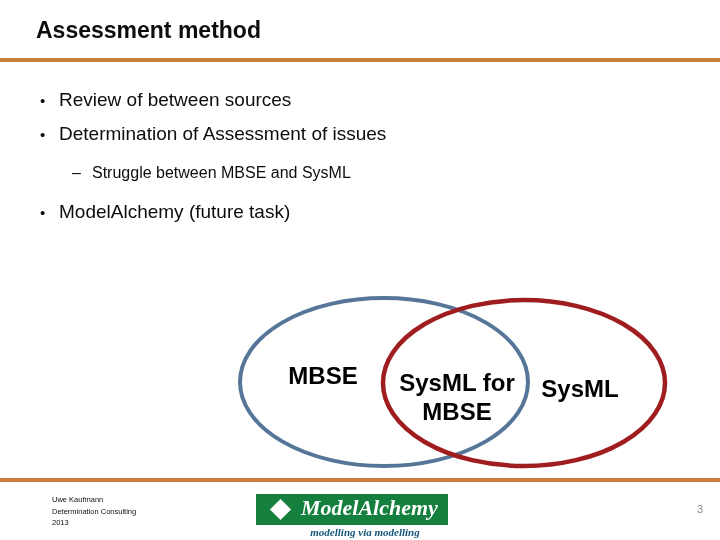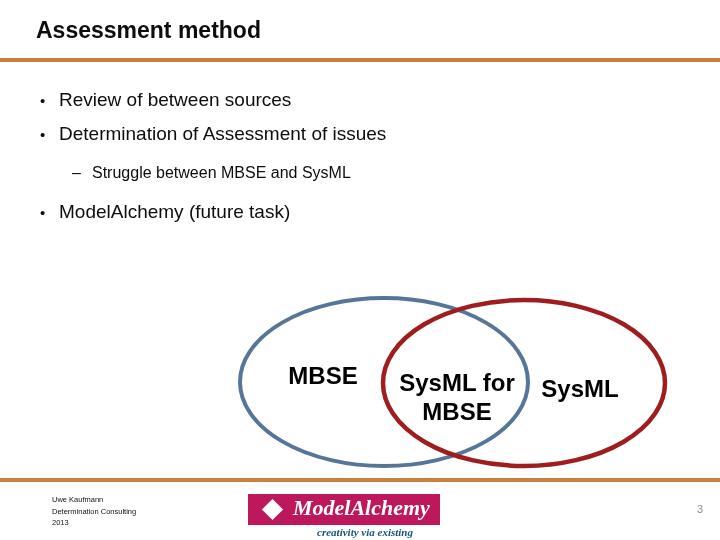--- a/index.html
+++ b/index.html
@@ -24,21 +24,21 @@
   .b3 { left:72px; top:164px; }
   .b4 { left:40px; top:201px; }
 
   .venn-svg { position:absolute; left:0; top:0; width:720px; height:540px; pointer-events:none; }
   .venn-label { position:absolute; font-weight:bold; color:#000; text-align:center; font-size:24px; line-height:29px; }
   .vl-left  { left:253px; top:361px; width:140px; }
   .vl-mid   { left:387px; top:348px; width:140px;margin-top:20px; }
   .vl-right { left:510px; top:374px; width:140px; }
 
   .footer-author { position:absolute; left:52px; top:494px; font-size:7.5px; line-height:11.5px; color:#111; }
-  .logo-box { position:absolute; left:248px; top:494px; width:192px; height:31px; background:#be185d;
+  .logo-box { position:absolute; left:256px; top:494px; width:192px; height:31px; background:#15803d;
               display:flex; align-items:center; }
   .logo-diamond { position:absolute; left:17px; top:8px; width:15px; height:15px; background:#ffffff;
                   transform:rotate(45deg); }
   .logo-name { position:absolute; left:45px; top:1px; color:#ffffff; font-family:"Liberation Serif", serif;
                font-style:italic; font-weight:bold; font-size:22px; }
   .logo-tagline { position:absolute; left:285px; top:526px; width:160px; text-align:center;
                   font-family:"Liberation Serif", serif; font-style:italic; font-weight:bold;
                   font-size:11px; color:#14567A; }
   .page-number { position:absolute; left:690px; top:503px; width:20px; text-align:center;
                  font-size:11px; color:#8a8a8a; }
@@ -85,17 +85,17 @@
   <div class="footer-author">
     <div>Uwe Kaufmann</div>
     <div>Determination Consulting</div>
     <div>2013</div>
   </div>
 
   <div class="logo-box">
     <span class="logo-diamond"></span>
     <span class="logo-name">ModelAlchemy</span>
   </div>
-  <div class="logo-tagline">creativity via existing</div>
+  <div class="logo-tagline">modelling via modelling</div>
 
   <div class="page-number">3</div>
 
 </div>
 
 </body></html>

